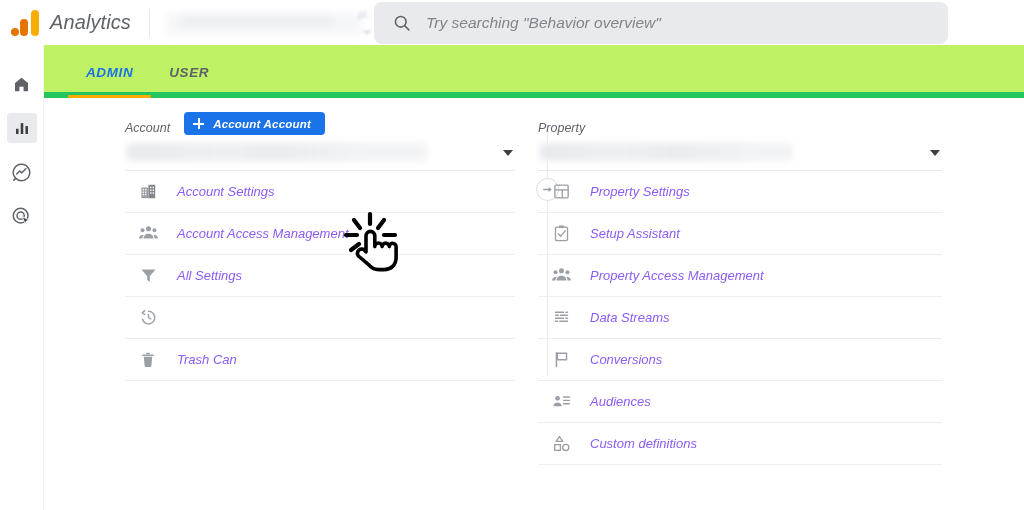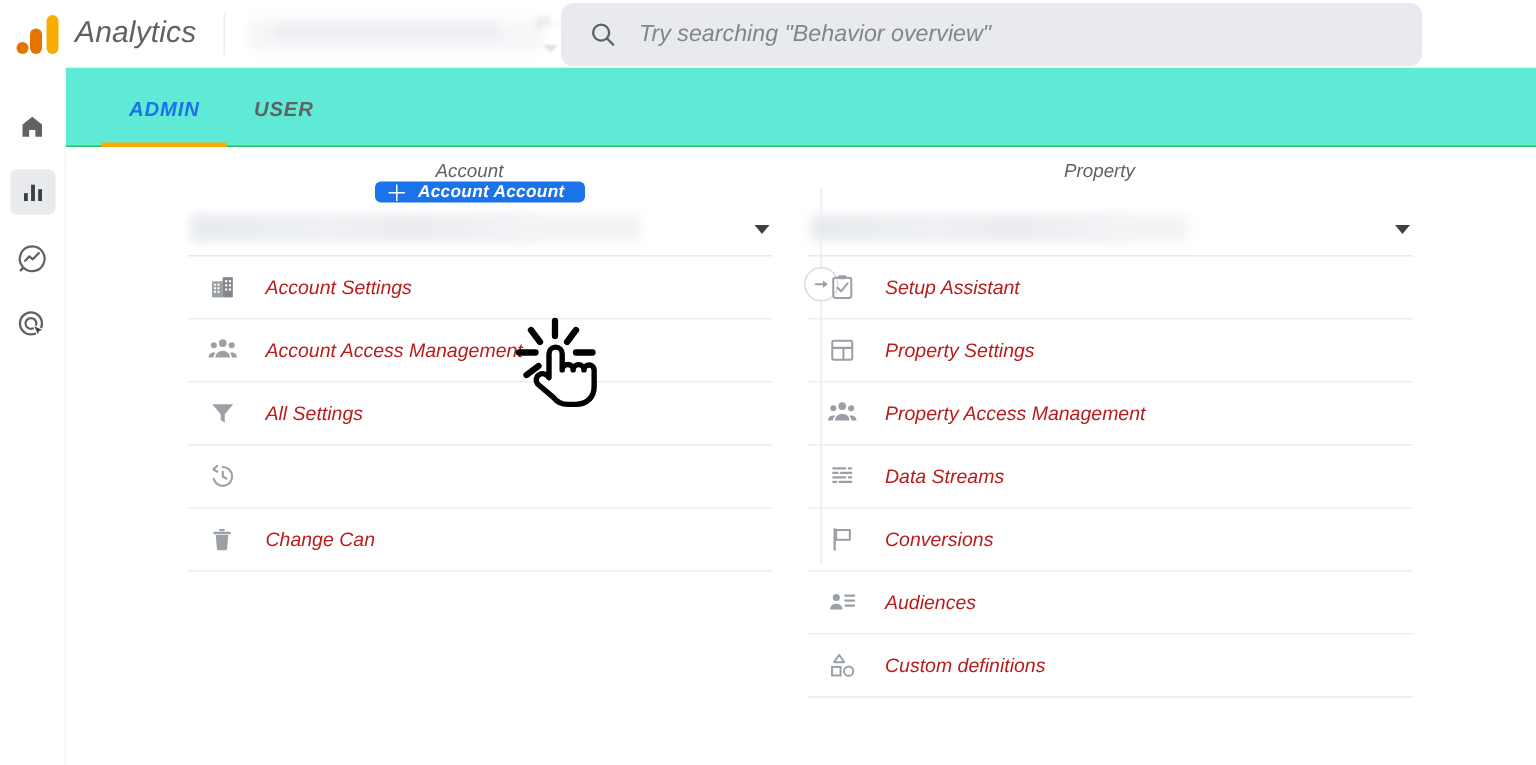--- a/index.html
+++ b/index.html
@@ -112,22 +112,22 @@
     width: 30px; height: 30px; margin-bottom: 14px;
     display: flex; align-items: center; justify-content: center;
     border-radius: 4px;
   }
   .rail-item.active { background: #e8eaed; }
 
   
   .tabbar {
     position: absolute; left: 44px; top: 45px;
     width: 980px; height: 53px;
-    background: #5eead4;
-    border-bottom: 1px solid #22c55e;
+    background: #bef264;
+    border-bottom: 6px solid #22c55e;
   }
   .tabs { display: flex; align-items: flex-start; padding-left: 24px; }
   .tab {
     position: relative;
     padding: 20px 18px 0 18px;
     font-size: 13.5px; font-weight: bold;
     letter-spacing: .6px;
     color: #5f6368;
     height: 53px;
   }
@@ -144,22 +144,22 @@
     background: #ffffff;
   }
 
   .columns { position: relative; width: 980px; height: 412px; }
 
   .col { position: absolute; top: 0; }
   .col-account  { left: 81px;  width: 390px; }
   .col-property { left: 494px; width: 404px; }
 
   .col-head {
-    display: flex; align-items: center;
-    height: 28px; margin-top: 9px; flex-direction: column;
+    display: flex; align-items: flex-end;
+    height: 28px; margin-top: 9px;
   }
   .col-label {
     font-size: 12.5px; color: #5f6368; margin-right: 14px;
     white-space: nowrap;
   }
   .create-btn {
     display: inline-flex; align-items: center;
     height: 23px; padding: 0 14px 0 9px;
     background: #1a73e8; border-radius: 4px;
     color: #ffffff; font-size: 11.5px; font-weight: bold;
@@ -205,21 +205,21 @@
     display: flex; align-items: center;
     height: 42px;
     border-bottom: 1px solid #eceef0;
   }
   .menu-row .ico {
     width: 22px; height: 22px; flex: none;
     margin-left: 12px; margin-right: 18px;
     display: flex; align-items: center; justify-content: center;
   }
   .menu-row .lbl {
-    font-size: 13px; color: #b91c1c; white-space: nowrap;
+    font-size: 13px; color: #8b5cf6; white-space: nowrap;
   }
 
   
   .divider-wrap {
     position: absolute; left: 492px; top: 0;
     width: 24px; height: 300px;
   }
   .divider-wrap .vline {
     position: absolute; left: 11px; top: 28px;
     width: 1px; height: 250px; background: #e8eaed;
@@ -406,21 +406,21 @@
           </div>
 
           <div class="menu-row">
             <span class="ico">
               <svg width="18" height="18" viewBox="0 0 24 24">
                 <rect x="4.2" y="4.6" width="15.6" height="2.2" rx="1" fill="#9aa0a6"></rect>
                 <rect x="9.4" y="2.2" width="5.2" height="2" rx="1" fill="#9aa0a6"></rect>
                 <path d="M6.4 7.6h11.2l-1.1 12.4a1.3 1.3 0 0 1-1.3 1.2H8.8a1.3 1.3 0 0 1-1.3-1.2Z" fill="#9aa0a6"></path>
               </svg>
             </span>
-            <span class="lbl">Change Can</span>
+            <span class="lbl">Trash Can</span>
           </div>
 
         </div>
       </div>
 
       <div class="divider-wrap">
         <div class="vline"></div>
         <div class="collapse-btn">
           <span>
             <svg width="13" height="13" viewBox="0 0 24 24">
@@ -441,37 +441,37 @@
           <div class="sel-blur2" style="left:2px; width:252px;"></div>
           <div class="sel-blur" style="left:4px; width:212px;"></div>
           <div class="sel-caret"></div>
         </div>
 
         <div class="menu">
 
           <div class="menu-row">
             <span class="ico">
               <svg width="19" height="19" viewBox="0 0 24 24">
+                <rect x="3.6" y="4" width="16.8" height="16" rx="1.4" fill="none" stroke="#9aa0a6" stroke-width="1.7"></rect>
+                <line x1="3.6" y1="10" x2="20.4" y2="10" stroke="#9aa0a6" stroke-width="1.7"></line>
+                <line x1="13" y1="10" x2="13" y2="20" stroke="#9aa0a6" stroke-width="1.7"></line>
+              </svg>
+            </span>
+            <span class="lbl">Property Settings</span>
+          </div>
+
+          <div class="menu-row">
+            <span class="ico">
+              <svg width="19" height="19" viewBox="0 0 24 24">
                 <rect x="4.4" y="4" width="15.2" height="17" rx="1.8" fill="none" stroke="#9aa0a6" stroke-width="1.7"></rect>
                 <rect x="8.6" y="1.8" width="6.8" height="3.4" rx="1.2" fill="#9aa0a6"></rect>
                 <polyline points="8,12.4 11,15.4 16.6,8.6" fill="none" stroke="#9aa0a6" stroke-width="1.7" stroke-linecap="round" stroke-linejoin="round"></polyline>
               </svg>
             </span>
             <span class="lbl">Setup Assistant</span>
-          </div>
-
-          <div class="menu-row">
-            <span class="ico">
-              <svg width="19" height="19" viewBox="0 0 24 24">
-                <rect x="3.6" y="4" width="16.8" height="16" rx="1.4" fill="none" stroke="#9aa0a6" stroke-width="1.7"></rect>
-                <line x1="3.6" y1="10" x2="20.4" y2="10" stroke="#9aa0a6" stroke-width="1.7"></line>
-                <line x1="13" y1="10" x2="13" y2="20" stroke="#9aa0a6" stroke-width="1.7"></line>
-              </svg>
-            </span>
-            <span class="lbl">Property Settings</span>
           </div>
 
           <div class="menu-row">
             <span class="ico">
               <svg width="21" height="21" viewBox="0 0 24 24">
                 <circle cx="12" cy="6.6" r="2.9" fill="#9aa0a6"></circle>
                 <circle cx="5.2" cy="8.2" r="2.3" fill="#9aa0a6"></circle>
                 <circle cx="18.8" cy="8.2" r="2.3" fill="#9aa0a6"></circle>
                 <path d="M6.4 17.6c0-3.1 2.5-5.3 5.6-5.3s5.6 2.2 5.6 5.3Z" fill="#9aa0a6"></path>
                 <path d="M1.2 17.6c0-2.3 1.7-3.8 4-3.8 .5 0 1 .06 1.4.2-1 1-1.6 2.2-1.7 3.6Z" fill="#9aa0a6"></path>

